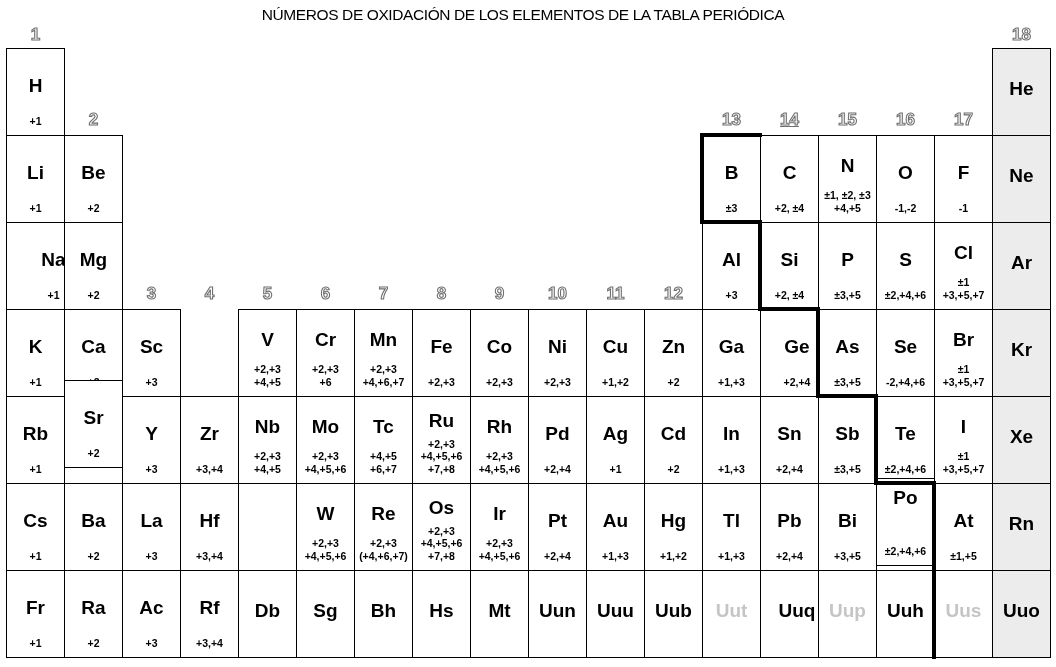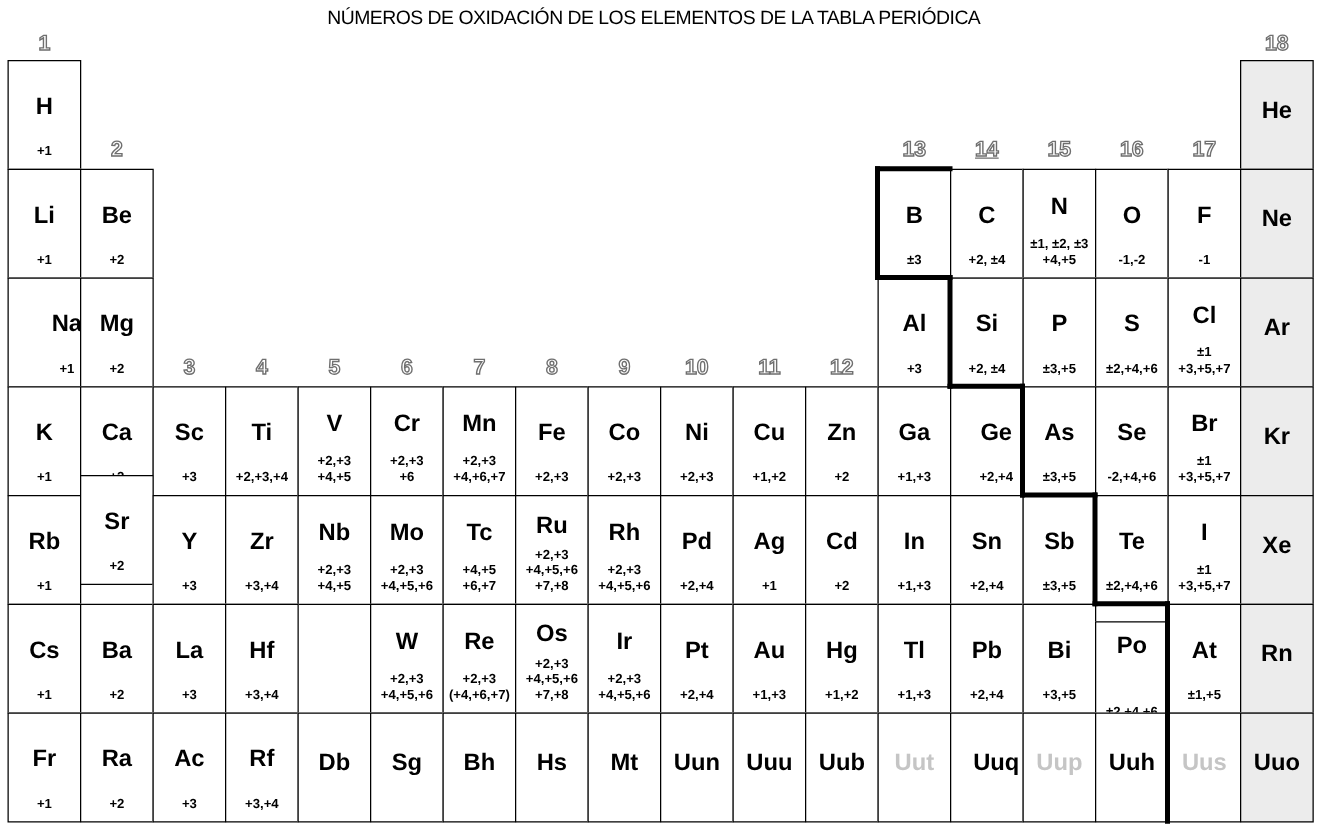--- a/index.html
+++ b/index.html
@@ -171,26 +171,20 @@
         <div class="ox">
           <div>+2</div>
         </div>
       </div>
       <div class="cell" style="left: 116px; top: 261px;">
         <div class="sym">Sc</div>
         <div class="ox">
           <div>+3</div>
         </div>
       </div>
-      <div class="cell" style="left: 174px; top: 261px;">
-        <div class="sym">Ti</div>
-        <div class="ox">
-          <div>+2,+3,+4</div>
-        </div>
-      </div>
       <div class="cell" style="left: 232px; top: 261px;">
         <div class="sym">V</div>
         <div class="ox">
           <div>+2,+3</div>
           <div>+4,+5</div>
         </div>
       </div>
       <div class="cell" style="left: 290px; top: 261px;">
         <div class="sym">Cr</div>
         <div class="ox">
@@ -463,21 +457,21 @@
         <div class="ox">
           <div>+2,+4</div>
         </div>
       </div>
       <div class="cell" style="left: 812px; top: 435px;">
         <div class="sym">Bi</div>
         <div class="ox">
           <div>+3,+5</div>
         </div>
       </div>
-      <div class="cell" style="left: 870px; top: 449px; gap: 35px;">
+      <div class="cell" style="left: 870px; top: 430px; gap: 35px;">
         <div class="sym">Po</div>
         <div class="ox">
           <div>±2,+4,+6</div>
         </div>
       </div>
       <div class="cell" style="left: 928px; top: 435px;">
         <div class="sym">At</div>
         <div class="ox">
           <div>±1,+5</div>
         </div>

